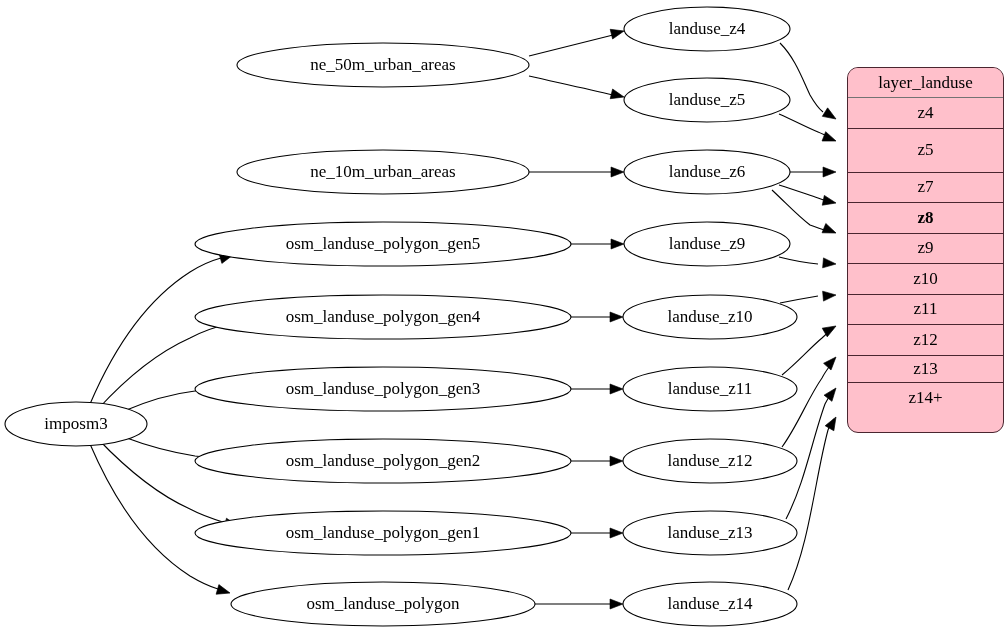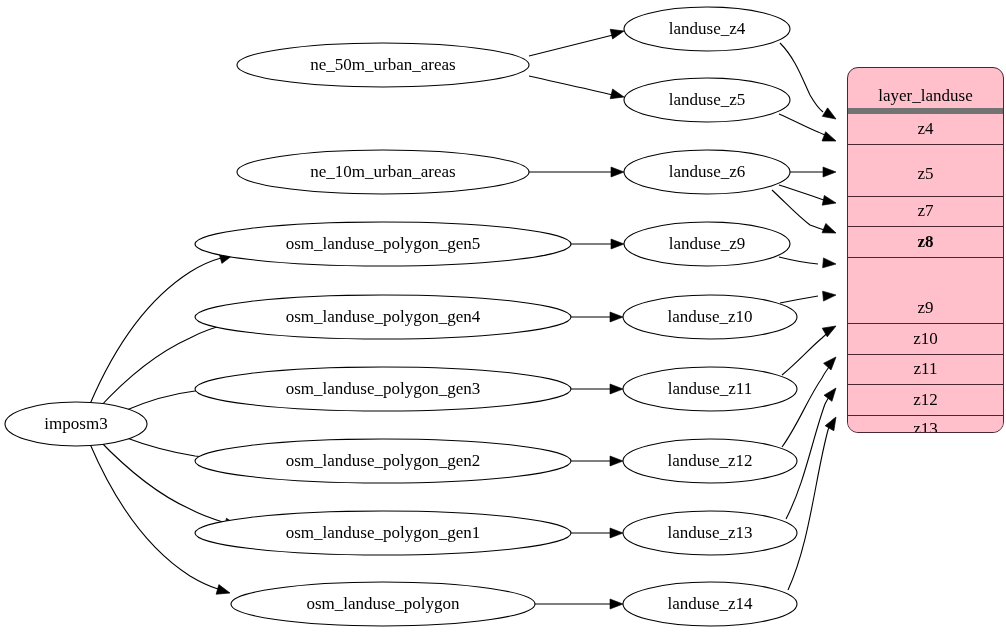--- a/index.html
+++ b/index.html
@@ -62,22 +62,21 @@
     background: #ffc0cb;
     color: #000000;
     font-family: "Liberation Serif", "DejaVu Serif", serif;
     font-size: 17px;
     border-bottom: 1px solid #4a2630;
   }
   .record-row:last-child {
     border-bottom: none;
   }
   .record-header {
-    border-bottom: 6px solid #737373;
-    margin-top: 16px;
+    border-bottom: 1px solid #737373;
   }
 </style>
 </head>
 <body>
 
 <div id="canvas">
 
   <svg id="graph-svg" viewBox="0 0 1006 635" xmlns="http://www.w3.org/2000/svg">
     <g id="edges-layer">
         <g>
@@ -257,24 +256,24 @@
         <g>
           <ellipse cx="710" cy="604" rx="87" ry="22" class="node-ellipse"></ellipse>
           <text x="710" y="605" class="node-label">landuse_z14</text>
         </g>
       </g>
   </svg>
 
   <div id="record-table" style="left: 847px; top: 67px; width: 157px; height: 366px;">
     <div class="record-row record-header" style="height: 30px;">layer_landuse</div>
   <div class="record-row" style="height: 30.5px;">z4</div>
-      <div class="record-row" style="height: 44px; margin-top: 8px;">z5</div>
+      <div class="record-row" style="height: 44px;">z5</div>
       <div class="record-row" style="height: 30.5px;">z7</div>
       <div class="record-row" style="height: 30.5px; font-weight: bold;">z8</div>
-      <div class="record-row" style="height: 30.5px; margin-top: 36px;">z9</div>
+      <div class="record-row" style="height: 30.5px;">z9</div>
       <div class="record-row" style="height: 30.5px;">z10</div>
       <div class="record-row" style="height: 30.5px;">z11</div>
       <div class="record-row" style="height: 30.5px;">z12</div>
       <div class="record-row" style="height: 27px;">z13</div>
       <div class="record-row" style="height: 30.5px;">z14+</div>
     </div>
 
 </div>
 
 </body></html>

